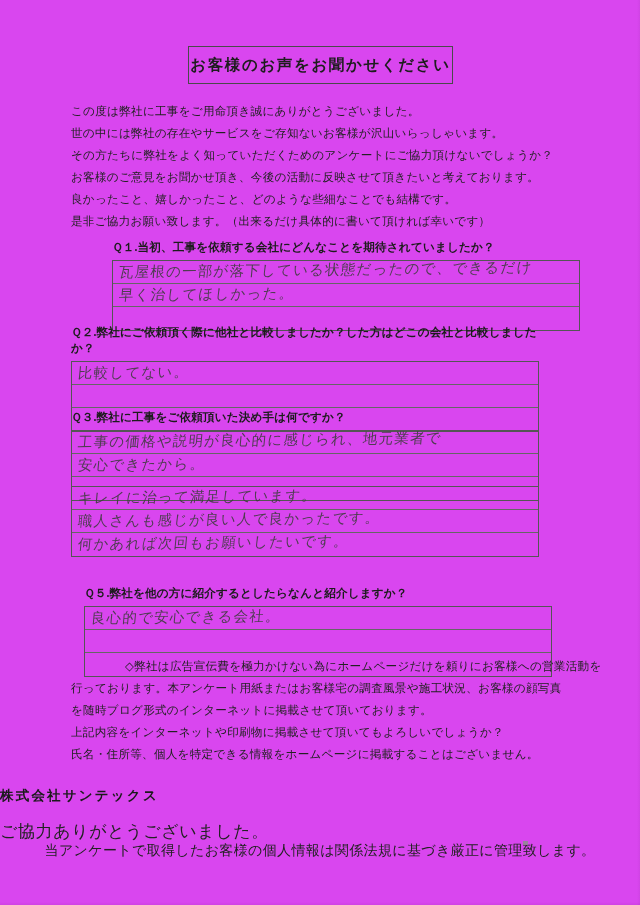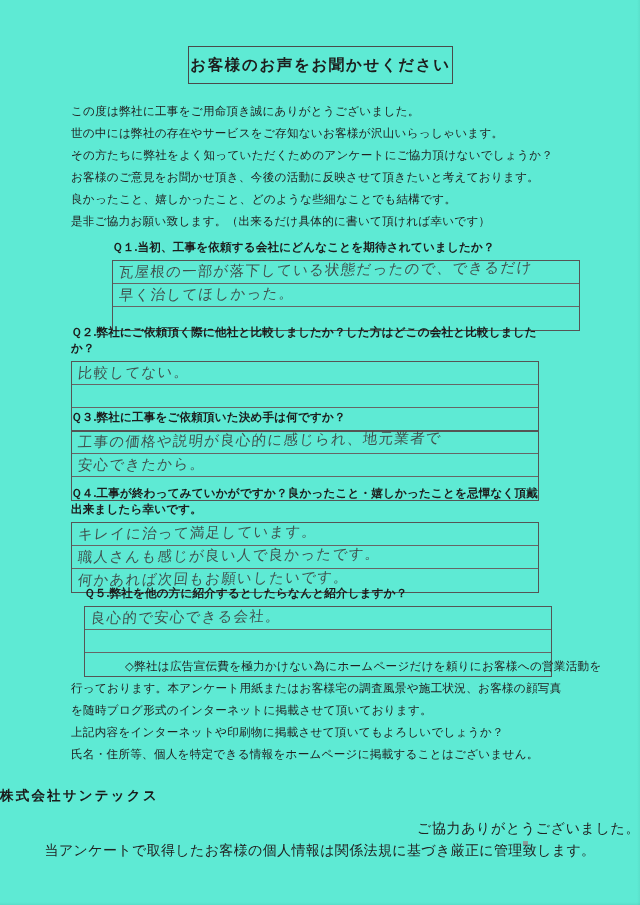--- a/index.html
+++ b/index.html
@@ -12,21 +12,21 @@
     height: 905px;
     position: relative;
     font-family: "Liberation Serif", "DejaVu Serif", serif;
     color: #2b2b2b;
     overflow: hidden;
   }
 
   .page {
     position: absolute;
     inset: 0;
-    background: #5eead4;
+    background: #d946ef;
   }
 
   
   .scan-edge-right {
     position: absolute;
     top: 0; right: 0;
     width: 3px; height: 905px;
     background: linear-gradient(to right, rgba(0,0,0,0.00), rgba(0,0,0,0.045));
   }
   .scan-edge-bottom {
@@ -139,22 +139,22 @@
     text-align: left;
     font-size: 13.5px;
     font-weight: bold;
     letter-spacing: 2.2px;
     color: #1a1a1a;
   }
   .thanks {
     position: absolute;
     left: 0; right: 0;
     top: 820px;
-    text-align: right;
-    font-size: 14px;
+    text-align: left;
+    font-size: 17px;
     letter-spacing: .6px;
     color: #222;
   }
   .privacy {
     position: absolute;
     left: 0; right: 0;
     top: 842px;
     text-align: center;
     font-size: 14px;
     letter-spacing: .35px;
@@ -218,21 +218,20 @@
       <div class="answer-line">
         <span class="hand">安心できたから。</span>
       </div>
       <div class="answer-line">
         <span class="hand"></span>
       </div>
     </div>
   </div>
 
   <div class="q-block" style="top:486px;">
-    <div class="q-label two-line">Ｑ４.工事が終わってみていかがですか？良かったこと・嬉しかったことを忌憚なく頂戴出来ましたら幸いです。</div>
     <div class="answer-box">
       <div class="answer-line">
         <span class="hand">キレイに治って満足しています。</span>
       </div>
       <div class="answer-line">
         <span class="hand">職人さんも感じが良い人で良かったです。</span>
       </div>
       <div class="answer-line">
         <span class="hand">何かあれば次回もお願いしたいです。</span>
       </div>

